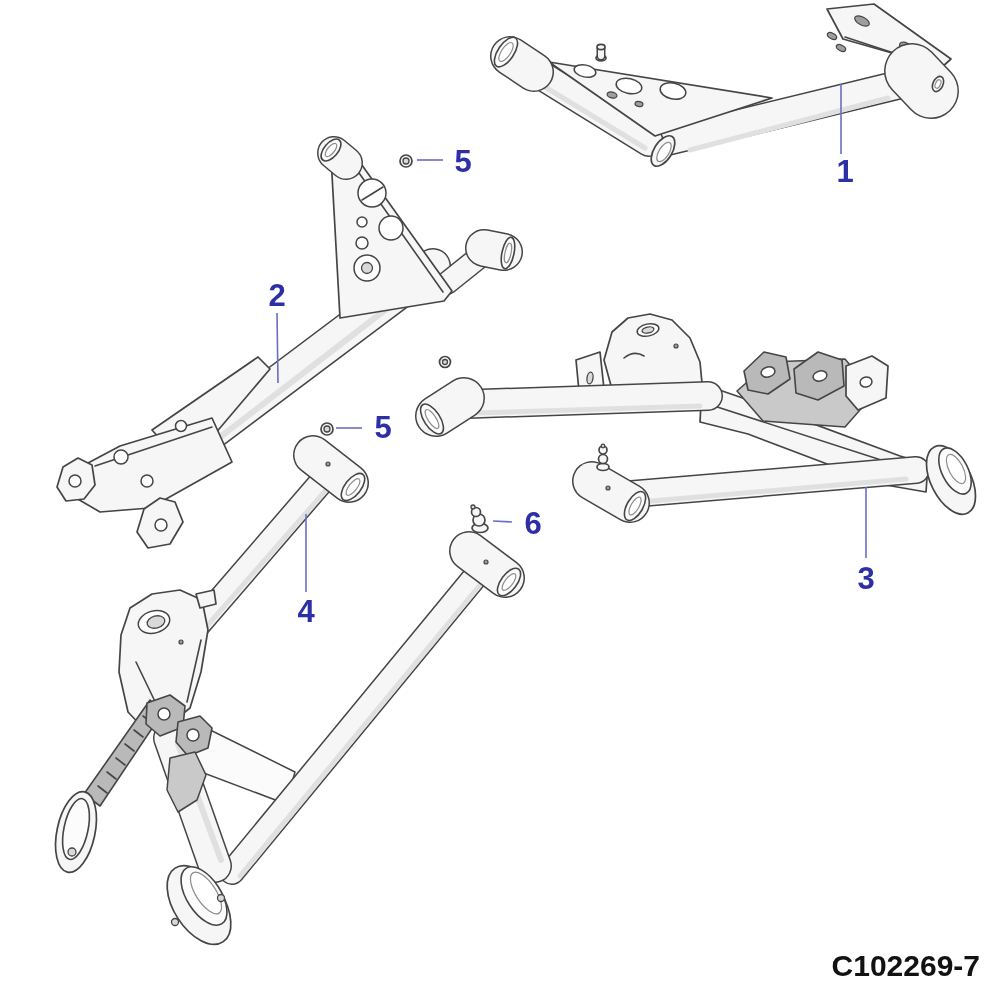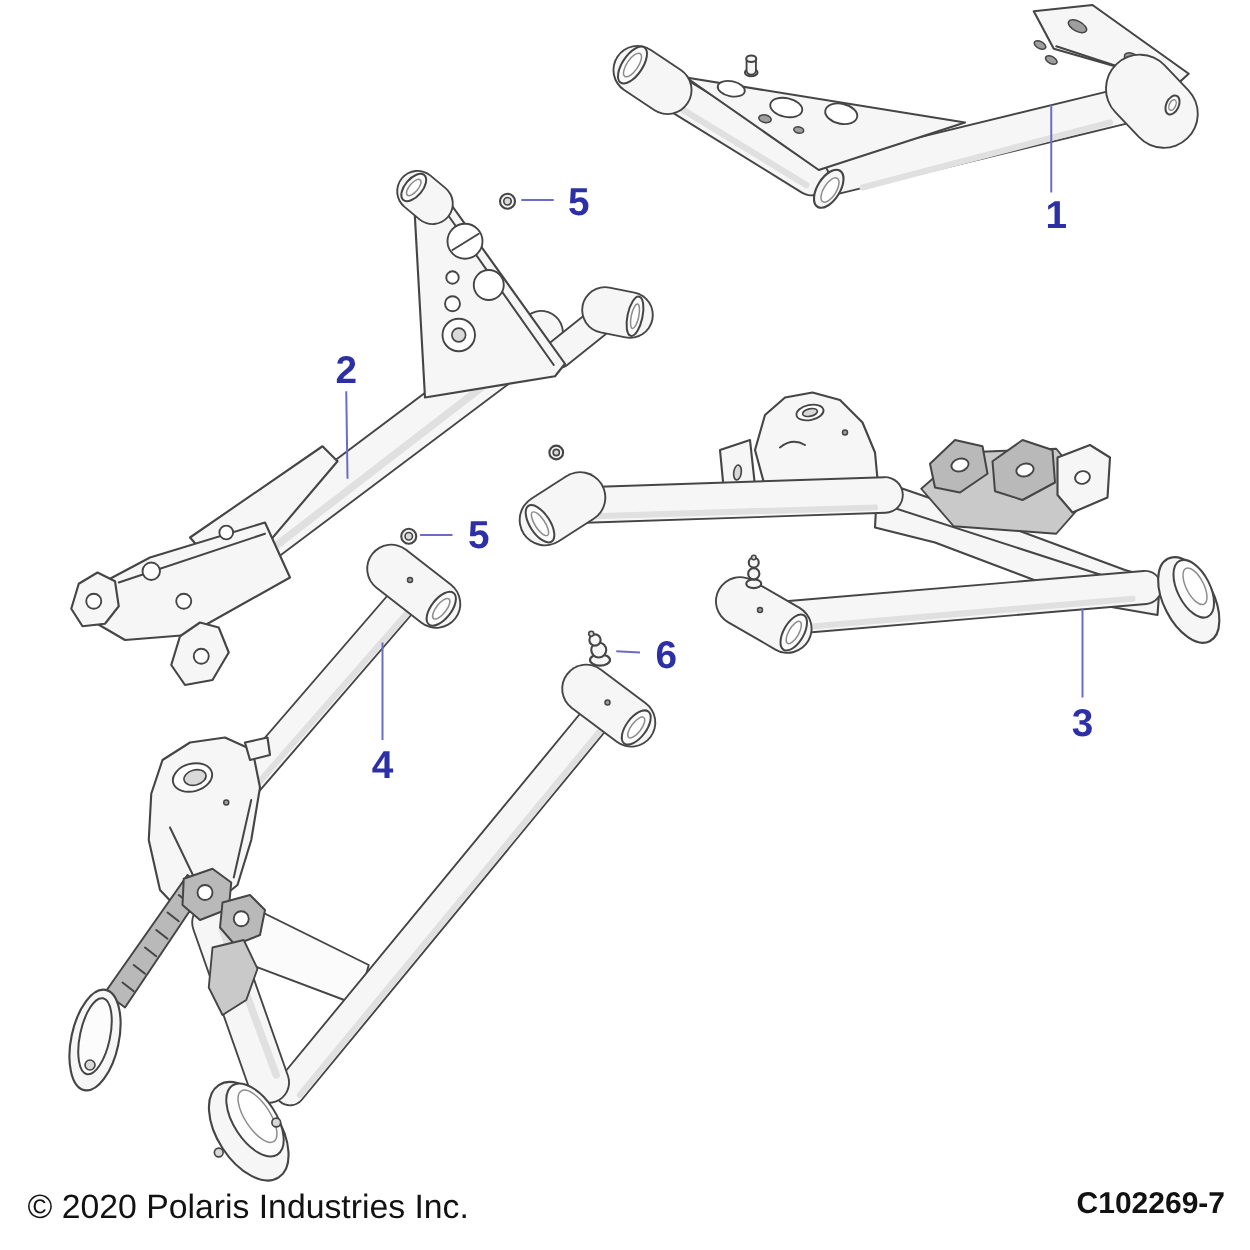--- a/index.html
+++ b/index.html
@@ -16,21 +16,21 @@
   .gray  {fill:#b9b9b9;stroke:#454545;stroke-width:1.6;stroke-linejoin:round;}
   .gray2 {fill:#c9c9c9;stroke:#454545;stroke-width:1.5;stroke-linejoin:round;}
   .hole  {fill:#ffffff;stroke:#454545;stroke-width:1.5;}
   .holed {fill:#d9d9d9;stroke:#454545;stroke-width:1.3;}
   .slot  {fill:#9e9e9e;stroke:#454545;stroke-width:1.2;}
   .rim   {fill:#fcfcfc;stroke:#454545;stroke-width:1.6;}
   .rim2  {fill:#ffffff;stroke:#8d8d8d;stroke-width:1.2;}
   .callout-num{font-family:"Liberation Sans",sans-serif;font-weight:bold;font-size:31px;text-anchor:middle;}
   .footer-text{position:absolute;color:#121212;white-space:nowrap;}
   #copyright{left:22px;top:950px;font-size:27px;font-weight:400;}
-  #drawing-number{right:20px;top:949px;font-size:24px;font-weight:700;}
+  #drawing-number{right:20px;top:949px;font-size:30px;font-weight:700;}
 </style>
 </head>
 <body>
 
 <div class="stage">
 
 <svg id="diagram-svg" width="1000" height="1000" viewBox="0 0 1000 1000">
 
   <g>
     <line class="cb" x1="433" y1="266" x2="172" y2="462" stroke-width="36"></line>
@@ -227,16 +227,15 @@
         <text x="306" y="622" class="callout-num" fill="#2d2fa6">4</text>
         <line x1="417" y1="160" x2="443" y2="160" stroke="#6b6dc4" stroke-width="1.6"></line>
         <text x="463" y="172" class="callout-num" fill="#2d2fa6">5</text>
         <line x1="336" y1="428" x2="362" y2="428" stroke="#6b6dc4" stroke-width="1.6"></line>
         <text x="383" y="438" class="callout-num" fill="#2d2fa6">5</text>
         <line x1="493" y1="521" x2="512" y2="522" stroke="#6b6dc4" stroke-width="1.6"></line>
         <text x="533" y="534" class="callout-num" fill="#2d2fa6">6</text>
       </g>
 </svg>
 
-<div id="copyright" class="footer-text">© 2020 Polaris Industries Inc.</div>
 <div id="drawing-number" class="footer-text">C102269-7</div>
 
 </div>
 
 </body></html>

